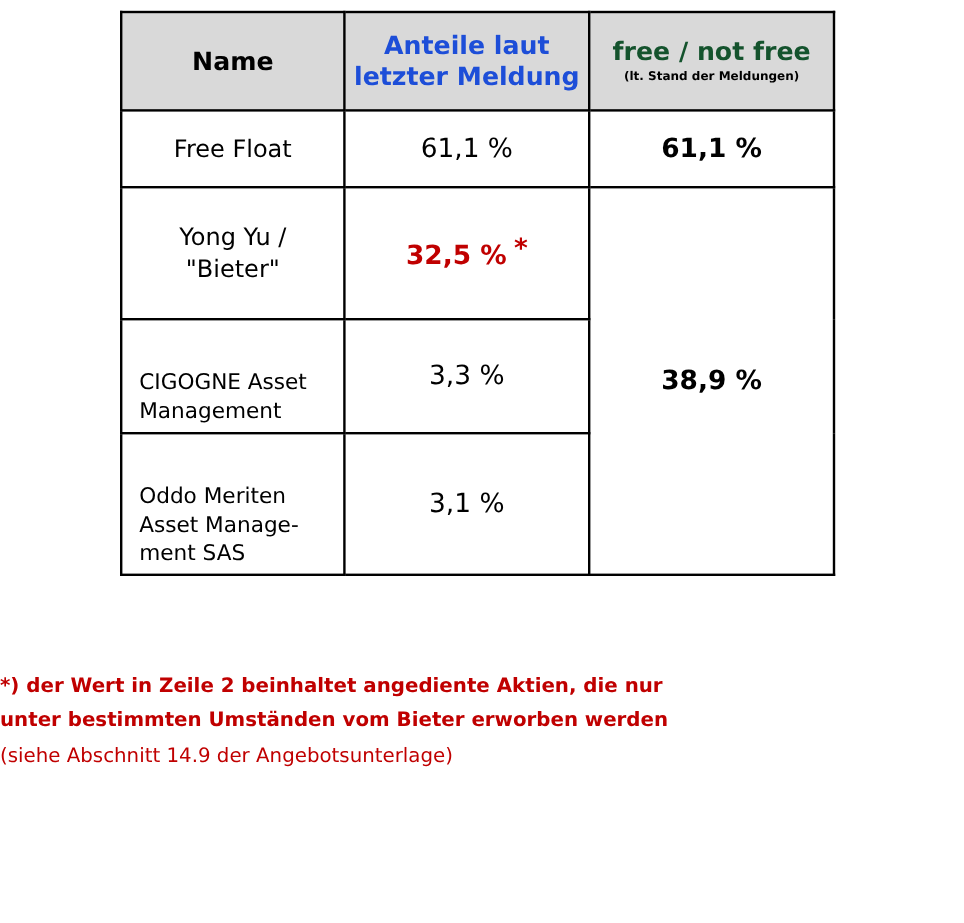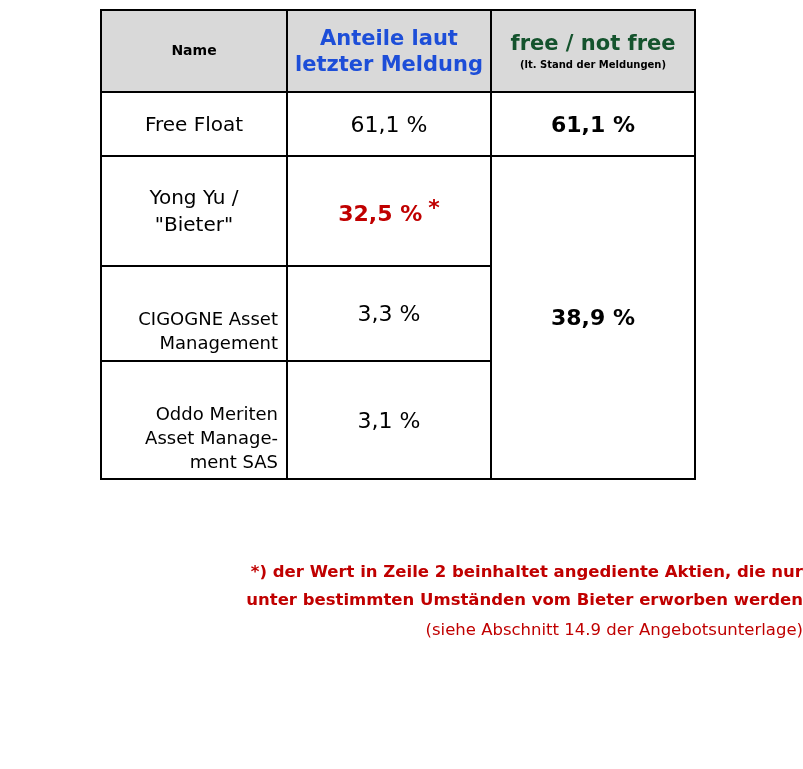--- a/index.html
+++ b/index.html
@@ -36,21 +36,21 @@
   }
   col.c-name { width: 186px; }
   col.c-share { width: 204px; }
   col.c-free { width: 204px; }
 
   thead th {
     background: #d9d9d9;
     height: 80px;
   }
   .hdr-name {
-    font-size: 14px;
+    font-size: 21px;
     color: #000;
     line-height: 1.25;
   }
   .hdr-share {
     font-size: 21px;
     color: #1d4ed8;
     line-height: 1.25;
   }
   .hdr-free-main {
     font-size: 21px;
@@ -66,21 +66,21 @@
   }
 
   .row-name {
     font-size: 20px;
     color: #000;
     line-height: 1.35;
     padding: 4px 8px;
   }
   .row-name.small {
     font-size: 18px;
-    text-align: right;
+    text-align: left;
     padding-left: 14px;
     margin-top: 36px;
   }
   .row-share {
     font-size: 22px;
     color: #000;
   }
   .row-share.highlight {
     font-size: 22px;
     font-weight: bold;
@@ -102,21 +102,21 @@
   .r1 { height: 64px; padding-left: 20px; }
   .r2 { height: 110px; }
   .r3 { height: 92px; }
   .r4 { height: 112px; }
 
   .footnote {
     position: absolute;
     left: 0;
     top: 558px;
     width: 803px;
-    text-align: right;
+    text-align: left;
     color: #c00000;
   }
   .fn-l1, .fn-l2 {
     font-size: 16.5px;
     font-weight: bold;
     line-height: 1.7;
   }
   .fn-l3 {
     font-size: 16.5px;
     font-weight: normal;

